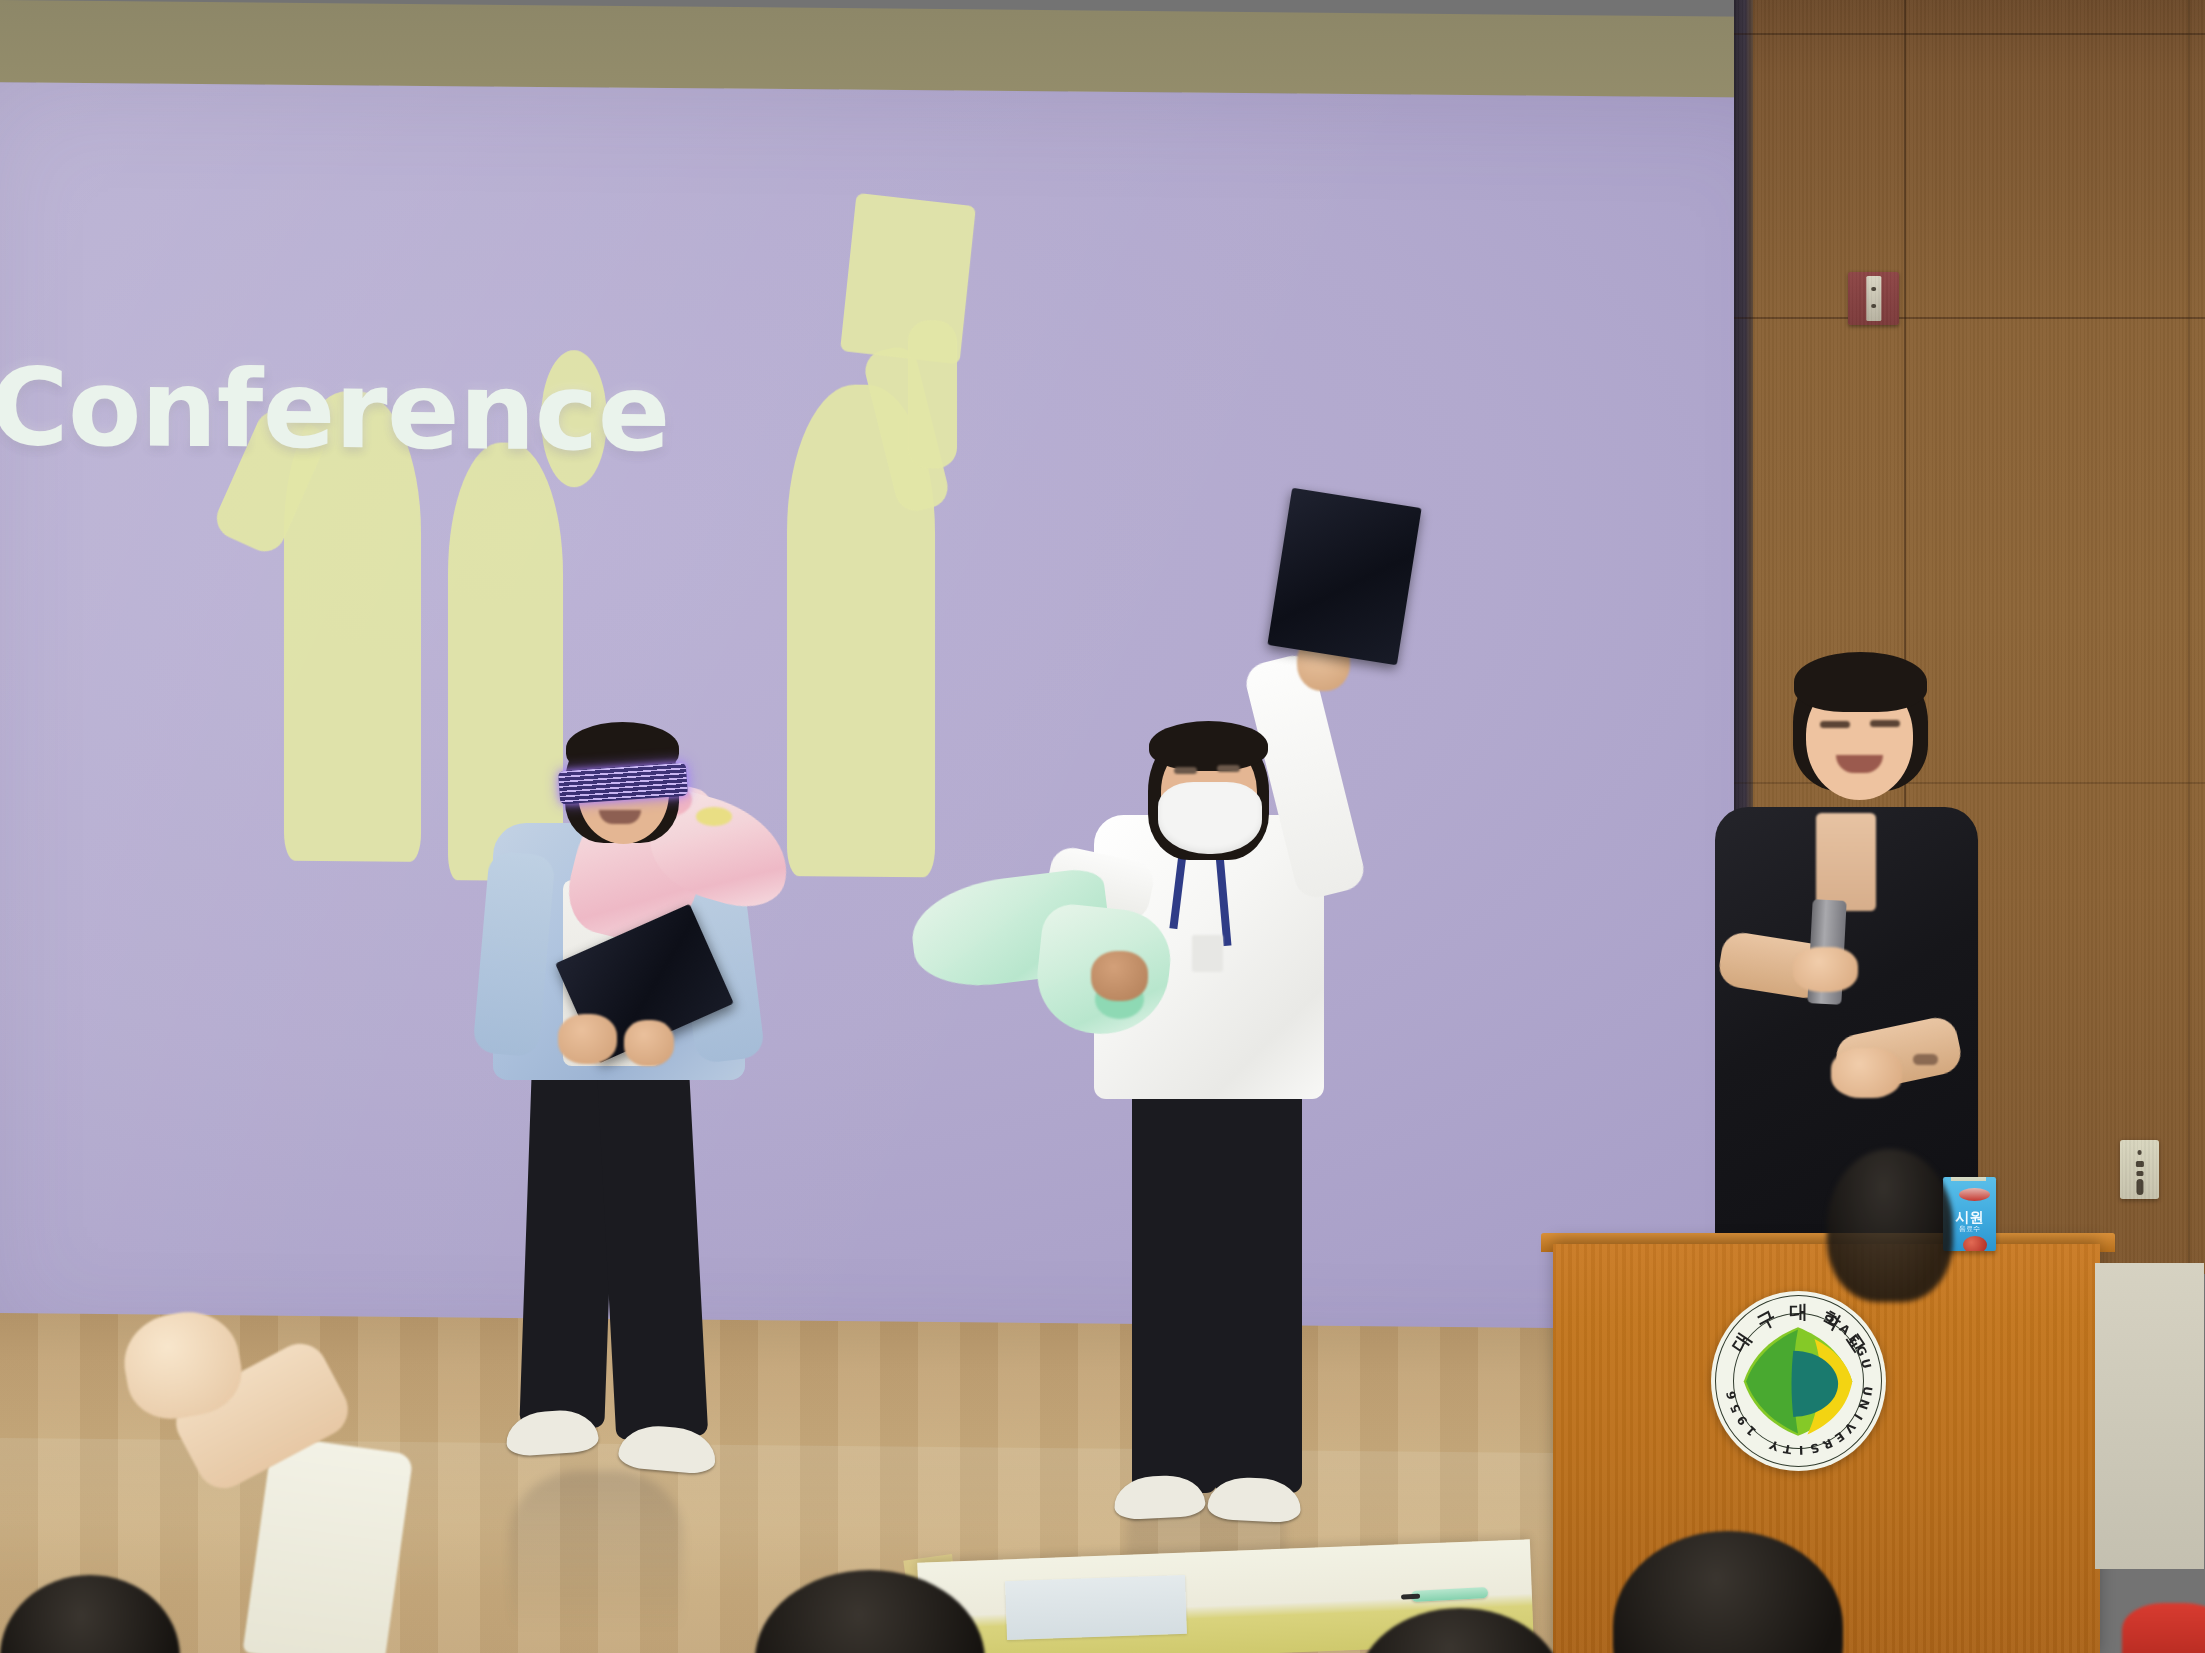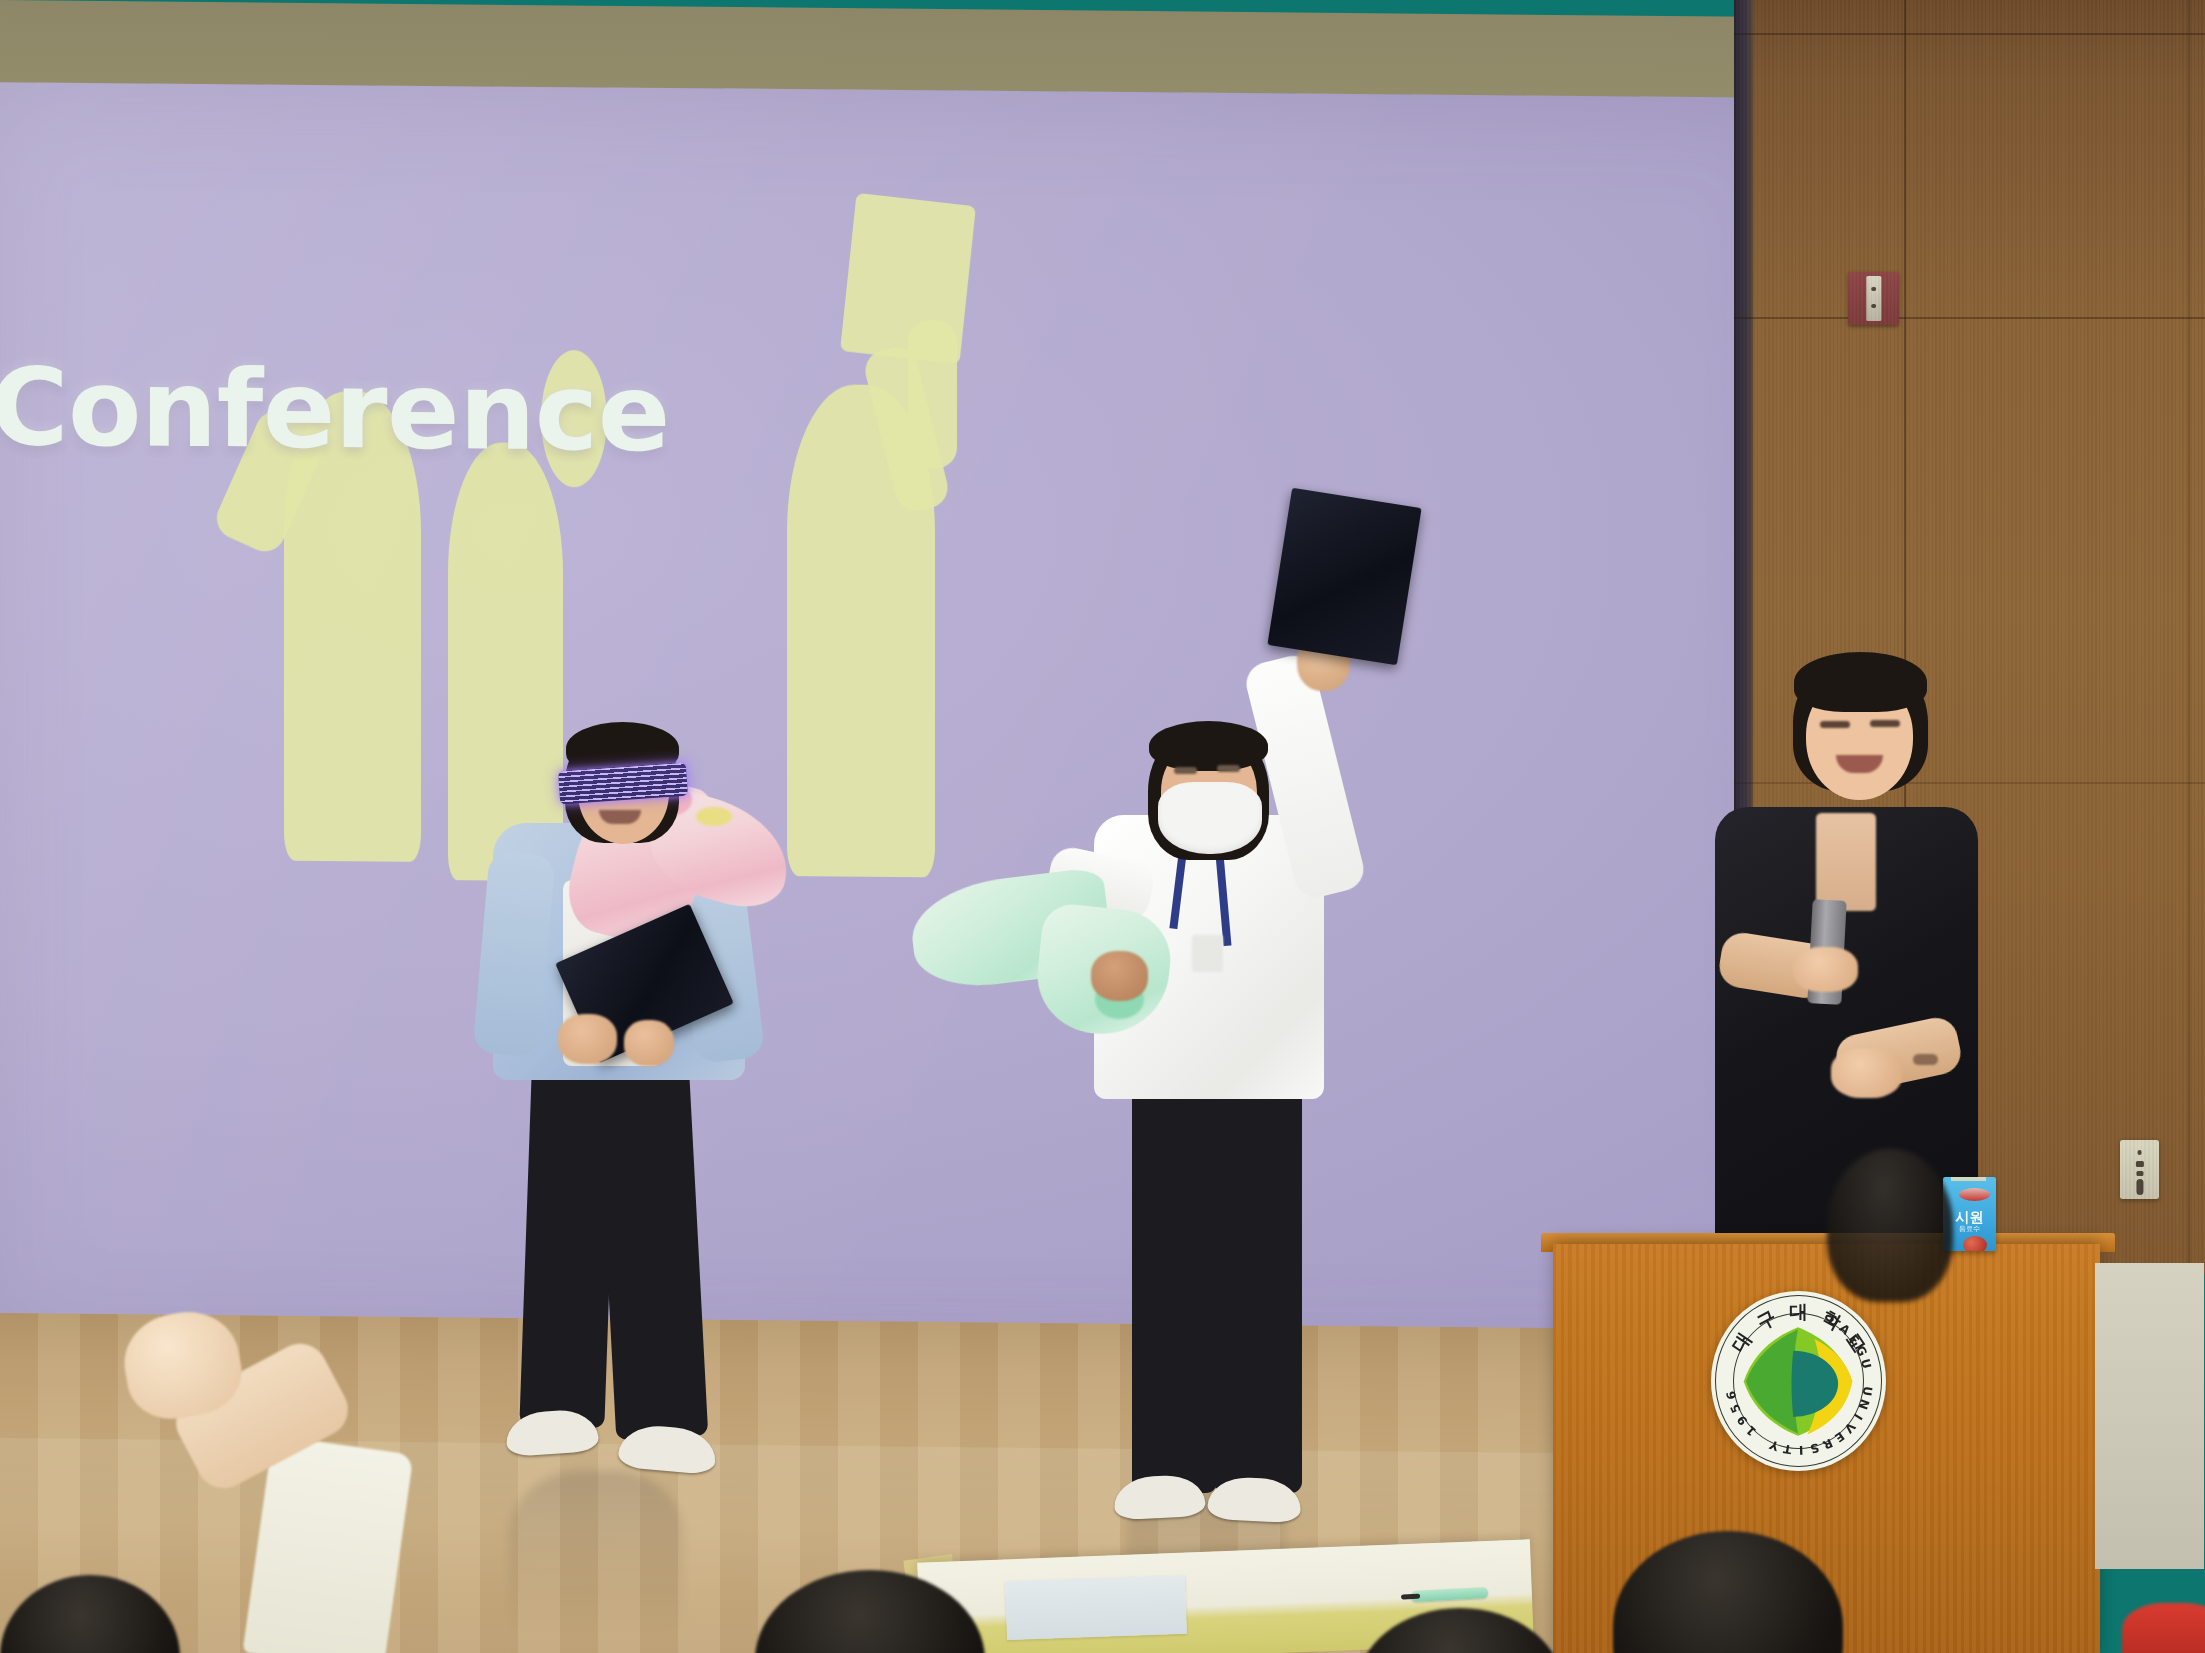--- a/index.html
+++ b/index.html
@@ -7,21 +7,21 @@
   html,body { background:#111; }
   body {
     font-family:"Liberation Sans", sans-serif;
     display:flex; align-items:flex-start; justify-content:flex-start;
   }
   
   #scene {
     position:relative;
     width:2205px; height:1654px;
     overflow:hidden;
-    background:#0f766e;
+    background:#737373;
     filter: saturate(1.02);
   }
 
   
   .ceiling {
     position:absolute; left:0; top:0;
     width:1799px; height:164px;
     background:linear-gradient(180deg,#8d8769 0%, #948d6c 55%, #a9a07a 100%);
     transform-origin:left top;
     transform:skewY(0.55deg);

